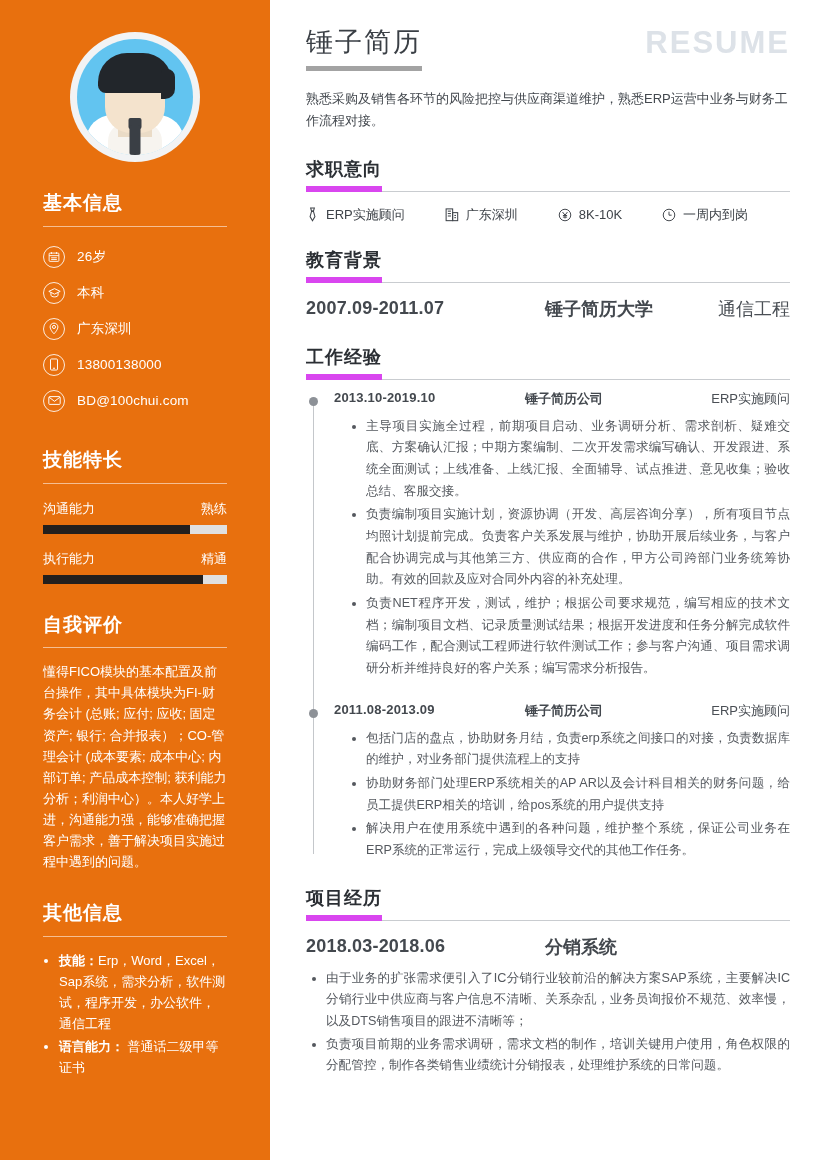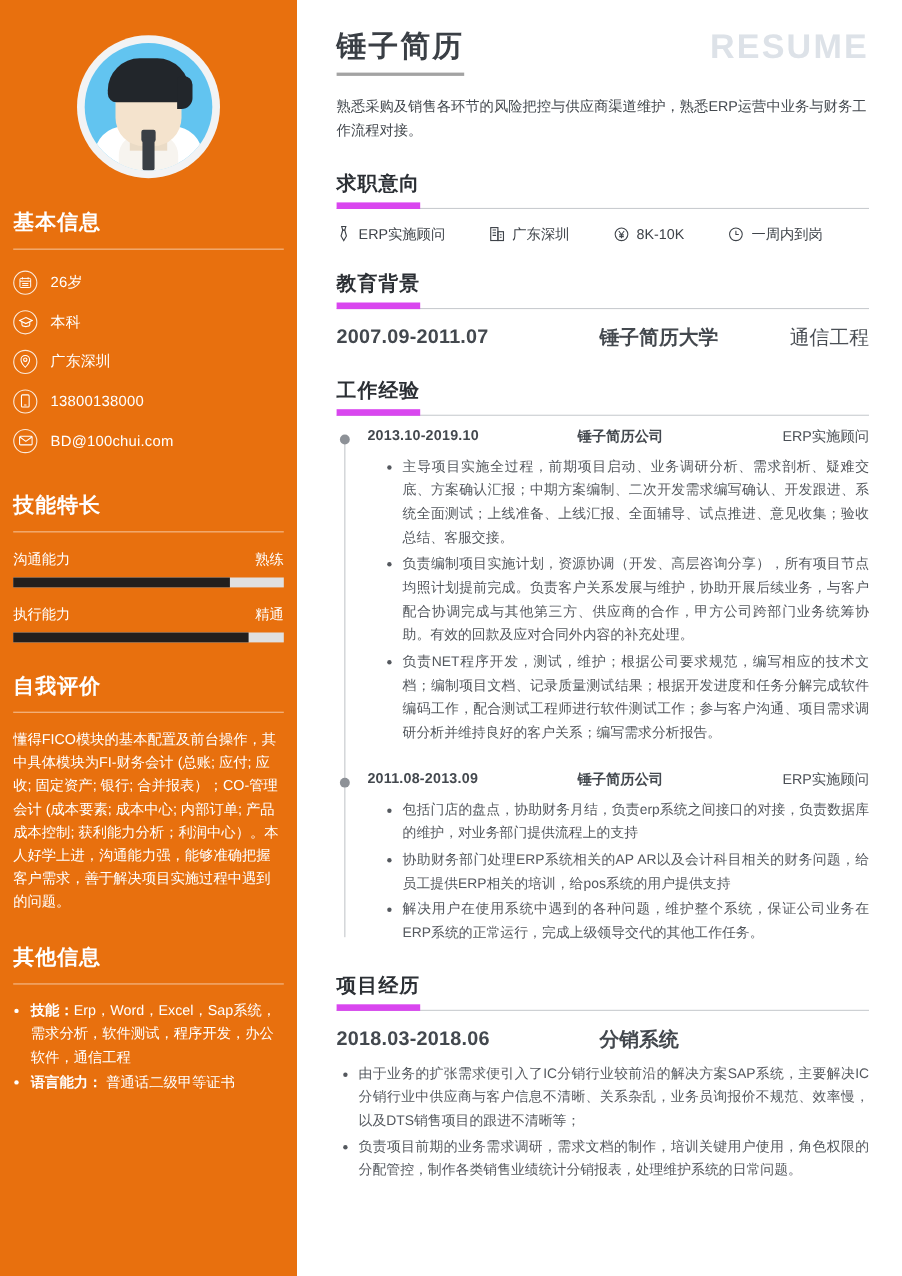--- a/index.html
+++ b/index.html
@@ -9,21 +9,21 @@
     background: #ffffff;
     overflow: hidden;
   }
   .page { position: relative; width: 820px; height: 1160px; display: flex; background:#fff; }
 
   
   .sidebar {
     width: 270px;
     background: #e8700e;
     color: #ffffff;
-    padding: 0 12px;
+    padding: 0 43px;
     flex: 0 0 270px;
     position: relative;
   }
   .avatar-wrap { display:flex; justify-content:center; padding-top: 32px; }
   .avatar {
     width: 130px; height: 130px; border-radius: 50%;
     background: #f2f3f4;
     display:flex; align-items:center; justify-content:center;
     position: relative;
     overflow: hidden;
@@ -96,22 +96,22 @@
   .bullet-list li::marker { font-size: 13px; }
   .b-strong { font-weight: bold; }
 
   .eval-text { margin-top: 13px; font-size: 13px; line-height: 1.62; }
 
   
   .main { flex: 1 1 auto; padding: 24px 30px 0 36px; position: relative; }
 
   .head-row { position: relative; display:flex; align-items:flex-start; justify-content:space-between; }
   .name {
-    font-size: 27px; font-weight: bold; color:#3a3f45; letter-spacing: 2px;
-    padding-bottom: 6px; border-bottom: 3px solid #a3a3a3; display:inline-block;
+    font-size: 27px; font-weight: normal; color:#3a3f45; letter-spacing: 2px;
+    padding-bottom: 6px; border-bottom: 5px solid #a3a3a3; display:inline-block;
   }
   .watermark {
     font-size: 31px; font-weight: bold; letter-spacing: 2px; color:#dde2e8;
     line-height: 1.1; margin-top: 2px;
   }
   .summary { margin-top: 17px; font-size: 13px; color:#43484e; line-height: 1.72; }
 
   .sec { margin-top: 24px; }
   .sec-title {
     font-size: 18px; font-weight: bold; color:#2b2f34; letter-spacing: 1px;

